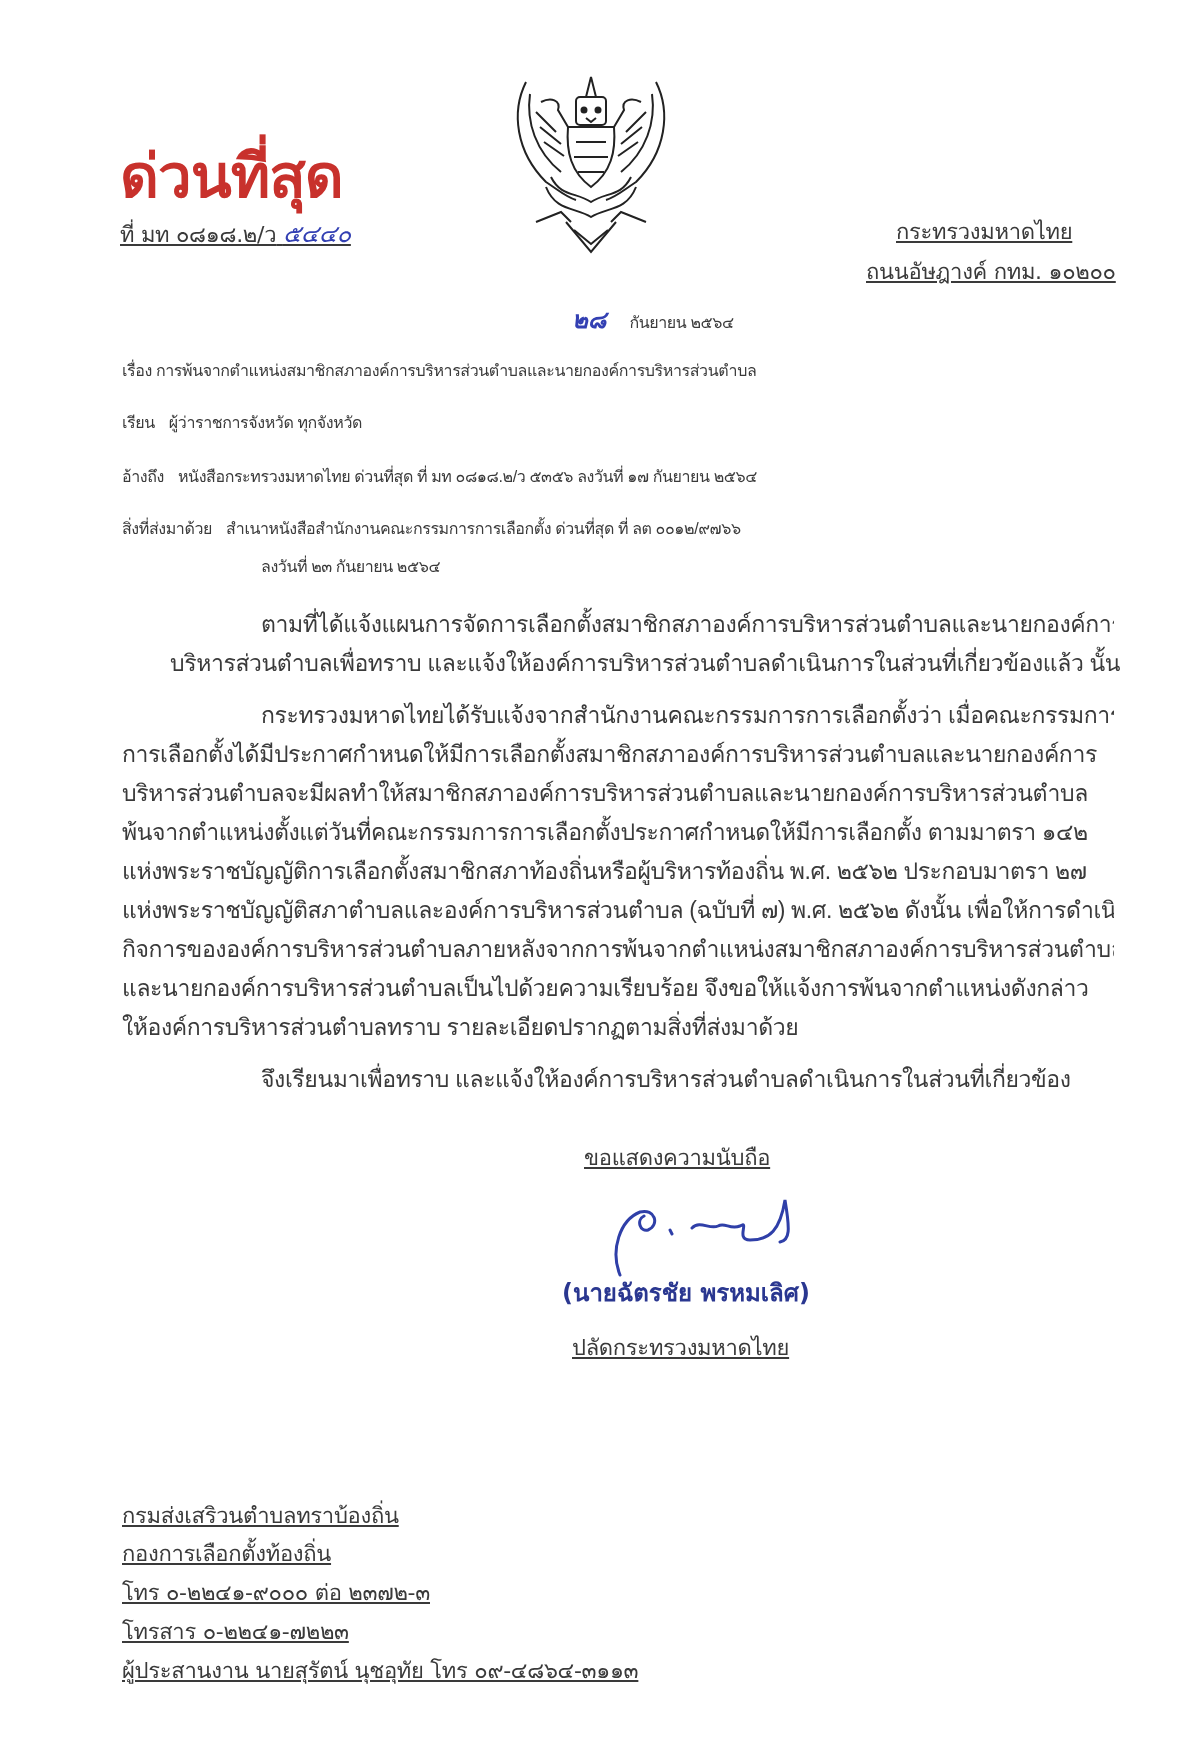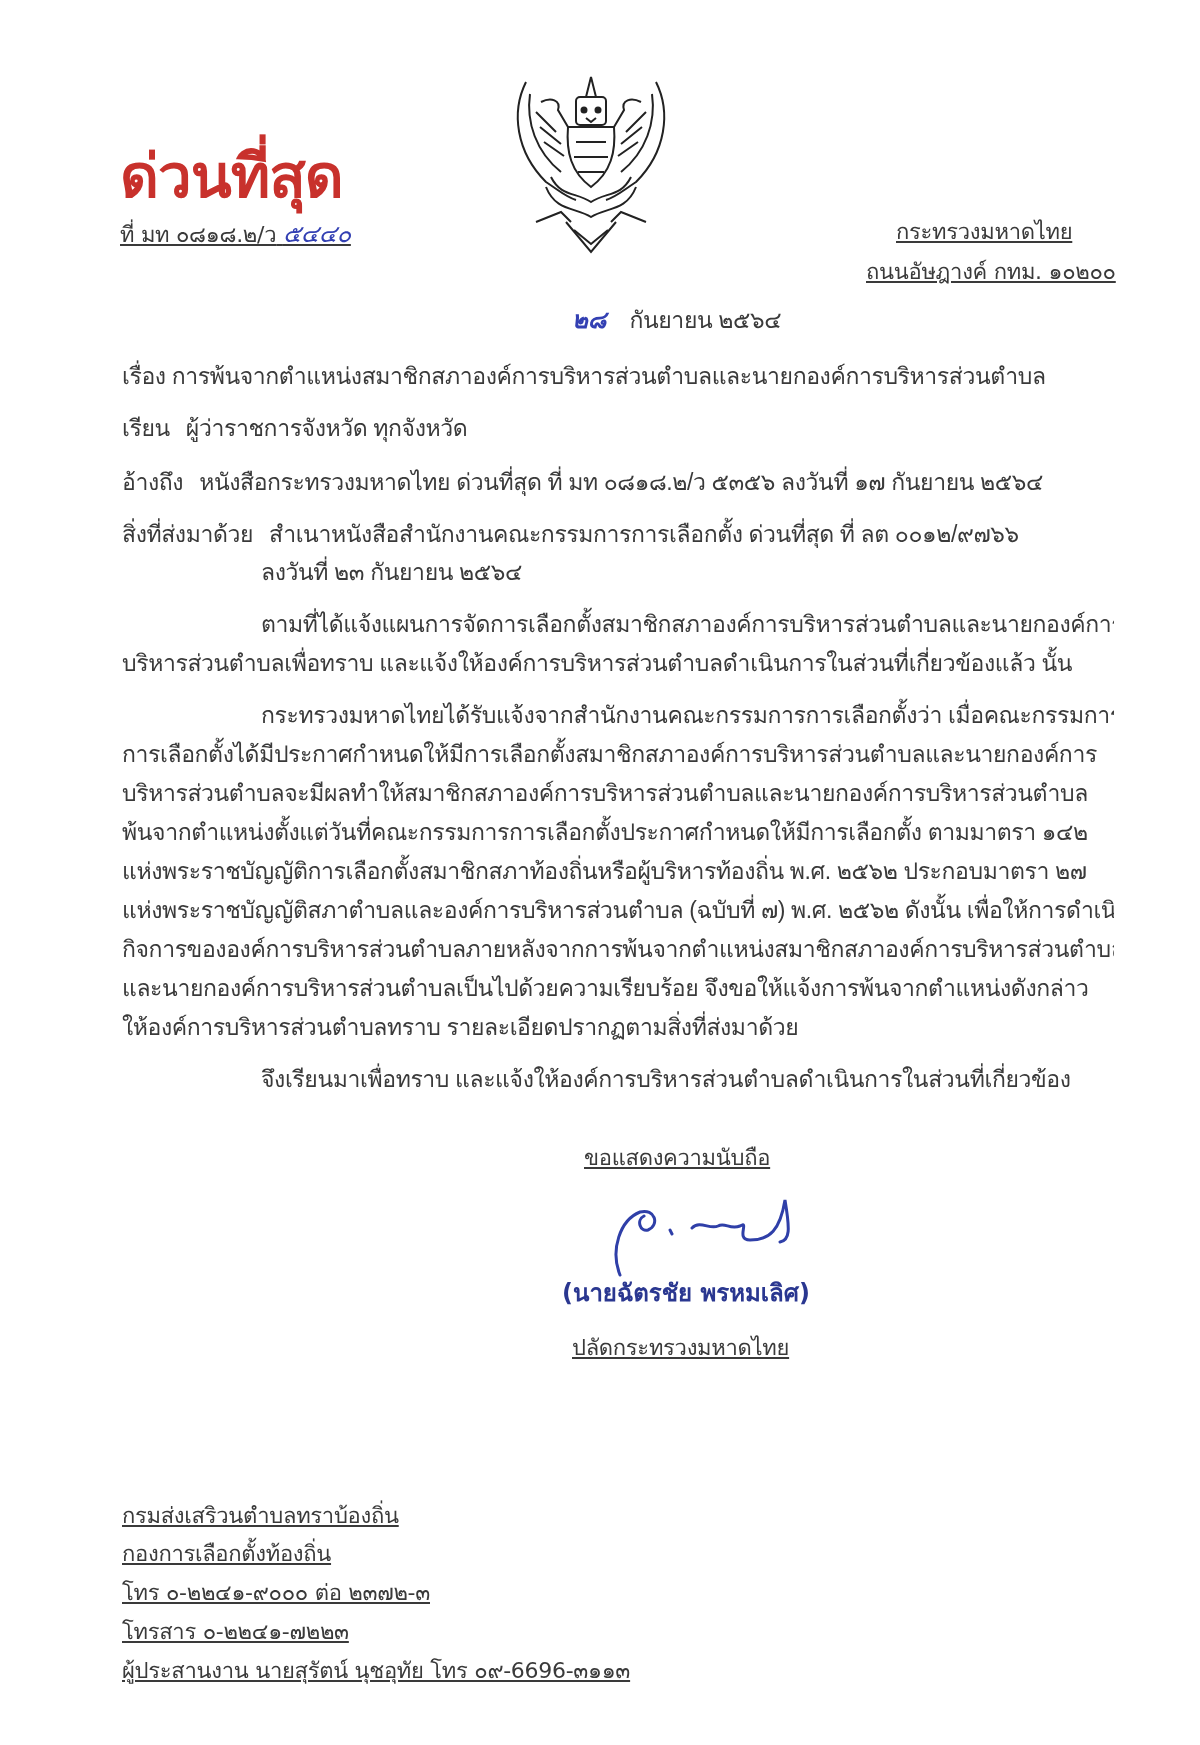--- a/index.html
+++ b/index.html
@@ -1,20 +1,20 @@
 <!DOCTYPE html>
 <html><head>
 <meta charset="utf-8">
 <style>
   html, body { margin: 0; padding: 0; background: #ffffff; }
   body { width: 1200px; height: 1745px; position: relative; overflow: hidden;
          font-family: "DejaVu Sans", "Liberation Sans", sans-serif; color: #3a3a3a; }
   .abs { position: absolute; white-space: nowrap; }
   .txt { font-size: 22px; letter-spacing: -0.3px; text-decoration: underline; }
-  .narrow { font-family: "Liberation Sans", "DejaVu Sans", sans-serif; font-size: 23px; letter-spacing: -0.4px; }
+  .narrow { font-family: "Liberation Sans", "DejaVu Sans", sans-serif; font-size: 16px; letter-spacing: -0.4px; }
   .urgent { left: 120px; top: 128px; font-size: 60px; font-weight: bold; color: #c8312c; letter-spacing: -1px; }
   .hand { font-family: "DejaVu Serif", serif; font-style: italic; color: #3340b3; }
   .emblem { left: 506px; top: 72px; width: 170px; height: 185px; }
   .para-line { position: absolute; left: 122px; width: 992px; font-size: 23px; letter-spacing: -0.4px;
                font-family: "Liberation Sans", "DejaVu Sans", sans-serif; white-space: nowrap; overflow: hidden; }
   .sig-name { left: 562px; top: 1273px; font-size: 24px; font-weight: bold; color: #2a3790; }
 </style>
 </head>
 <body>
 
@@ -82,21 +82,21 @@
   <span style="margin-left:10px;">หนังสือกระทรวงมหาดไทย ด่วนที่สุด ที่ มท ๐๘๑๘.๒/ว ๕๓๕๖ ลงวันที่ ๑๗ กันยายน ๒๕๖๔</span>
 </div>
 
 <div class="abs narrow" style="left:122px; top:516px;">
   <span>สิ่งที่ส่งมาด้วย</span>
   <span style="margin-left:10px;">สำเนาหนังสือสำนักงานคณะกรรมการการเลือกตั้ง ด่วนที่สุด ที่ ลต ๐๐๑๒/๙๗๖๖</span>
 </div>
 <div class="abs narrow" style="left:261px; top:554px;">ลงวันที่ ๒๓ กันยายน ๒๕๖๔</div>
 
 <div class="para-line" style="top:606px; padding-left:139px; box-sizing:border-box;">ตามที่ได้แจ้งแผนการจัดการเลือกตั้งสมาชิกสภาองค์การบริหารส่วนตำบลและนายกองค์การ</div>
-<div class="para-line" style="top:645px;">บริหารส่วนตำบลเพื่อทราบ และแจ้งให้องค์การบริหารส่วนตำบลดำเนินการในส่วนที่เกี่ยวข้องแล้ว นั้น</div>
+<div class="para-line" style="top:645px;margin-left:48px;">บริหารส่วนตำบลเพื่อทราบ และแจ้งให้องค์การบริหารส่วนตำบลดำเนินการในส่วนที่เกี่ยวข้องแล้ว นั้น</div>
 
 <div class="para-line" style="top:697px; padding-left:139px; box-sizing:border-box;">กระทรวงมหาดไทยได้รับแจ้งจากสำนักงานคณะกรรมการการเลือกตั้งว่า เมื่อคณะกรรมการ</div>
 <div class="para-line" style="top:736px;">การเลือกตั้งได้มีประกาศกำหนดให้มีการเลือกตั้งสมาชิกสภาองค์การบริหารส่วนตำบลและนายกองค์การ</div>
 <div class="para-line" style="top:775px;">บริหารส่วนตำบลจะมีผลทำให้สมาชิกสภาองค์การบริหารส่วนตำบลและนายกองค์การบริหารส่วนตำบล</div>
 <div class="para-line" style="top:814px;">พ้นจากตำแหน่งตั้งแต่วันที่คณะกรรมการการเลือกตั้งประกาศกำหนดให้มีการเลือกตั้ง ตามมาตรา ๑๔๒</div>
 <div class="para-line" style="top:853px;">แห่งพระราชบัญญัติการเลือกตั้งสมาชิกสภาท้องถิ่นหรือผู้บริหารท้องถิ่น พ.ศ. ๒๕๖๒ ประกอบมาตรา ๒๗</div>
 <div class="para-line" style="top:892px;">แห่งพระราชบัญญัติสภาตำบลและองค์การบริหารส่วนตำบล (ฉบับที่ ๗) พ.ศ. ๒๕๖๒ ดังนั้น เพื่อให้การดำเนิน</div>
 <div class="para-line" style="top:931px;">กิจการขององค์การบริหารส่วนตำบลภายหลังจากการพ้นจากตำแหน่งสมาชิกสภาองค์การบริหารส่วนตำบล</div>
 <div class="para-line" style="top:970px;">และนายกองค์การบริหารส่วนตำบลเป็นไปด้วยความเรียบร้อย จึงขอให้แจ้งการพ้นจากตำแหน่งดังกล่าว</div>
 <div class="para-line" style="top:1009px;">ให้องค์การบริหารส่วนตำบลทราบ รายละเอียดปรากฏตามสิ่งที่ส่งมาด้วย</div>
@@ -115,13 +115,13 @@
   </svg>
 </div>
 
 <div class="abs sig-name">(นายฉัตรชัย  พรหมเลิศ)</div>
 <div class="abs txt" style="left:572px; top:1330px;">ปลัดกระทรวงมหาดไทย</div>
 
 <div class="abs txt" style="left:122px; top:1498px;">กรมส่งเสริวนตำบลทราบ้องถิ่น</div>
 <div class="abs txt" style="left:122px; top:1536px;">กองการเลือกตั้งท้องถิ่น</div>
 <div class="abs txt" style="left:122px; top:1575px;">โทร ๐-๒๒๔๑-๙๐๐๐ ต่อ ๒๓๗๒-๓</div>
 <div class="abs txt" style="left:122px; top:1614px;">โทรสาร ๐-๒๒๔๑-๗๒๒๓</div>
-<div class="abs txt" style="left:122px; top:1653px;">ผู้ประสานงาน นายสุรัตน์ นุชอุทัย โทร ๐๙-6696-๓๑๑๓</div>
+<div class="abs txt" style="left:122px; top:1653px;">ผู้ประสานงาน นายสุรัตน์ นุชอุทัย โทร ๐๙-๔๘๖๔-๓๑๑๓</div>
 
 </body></html>

